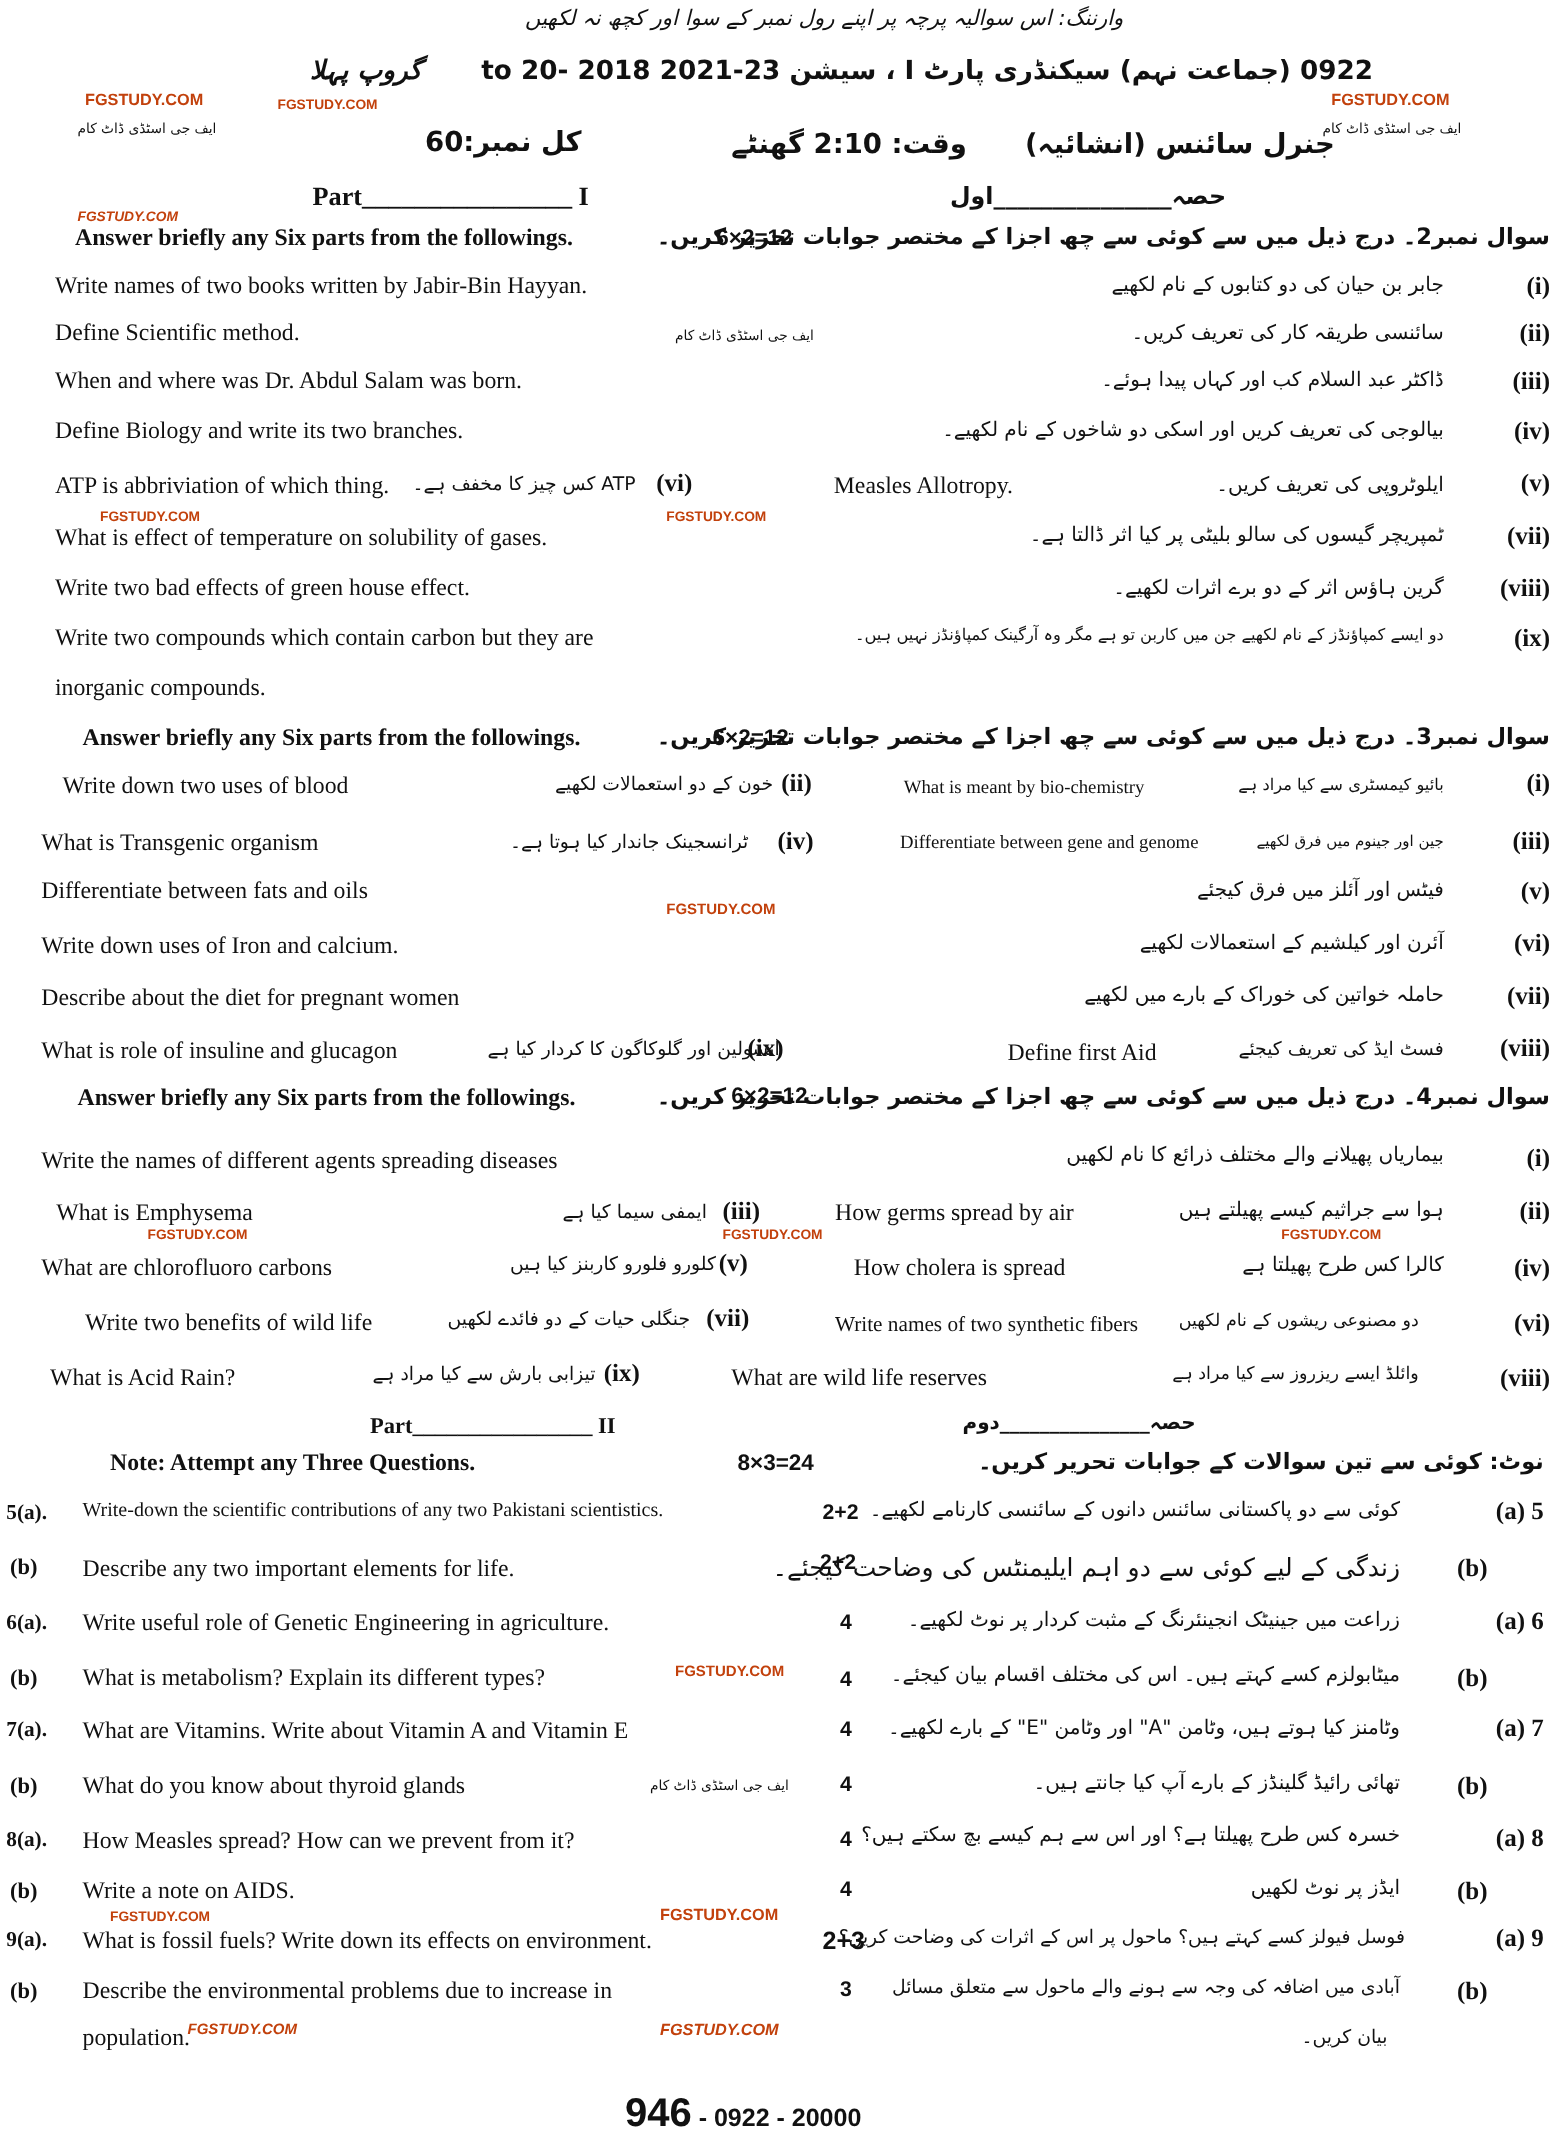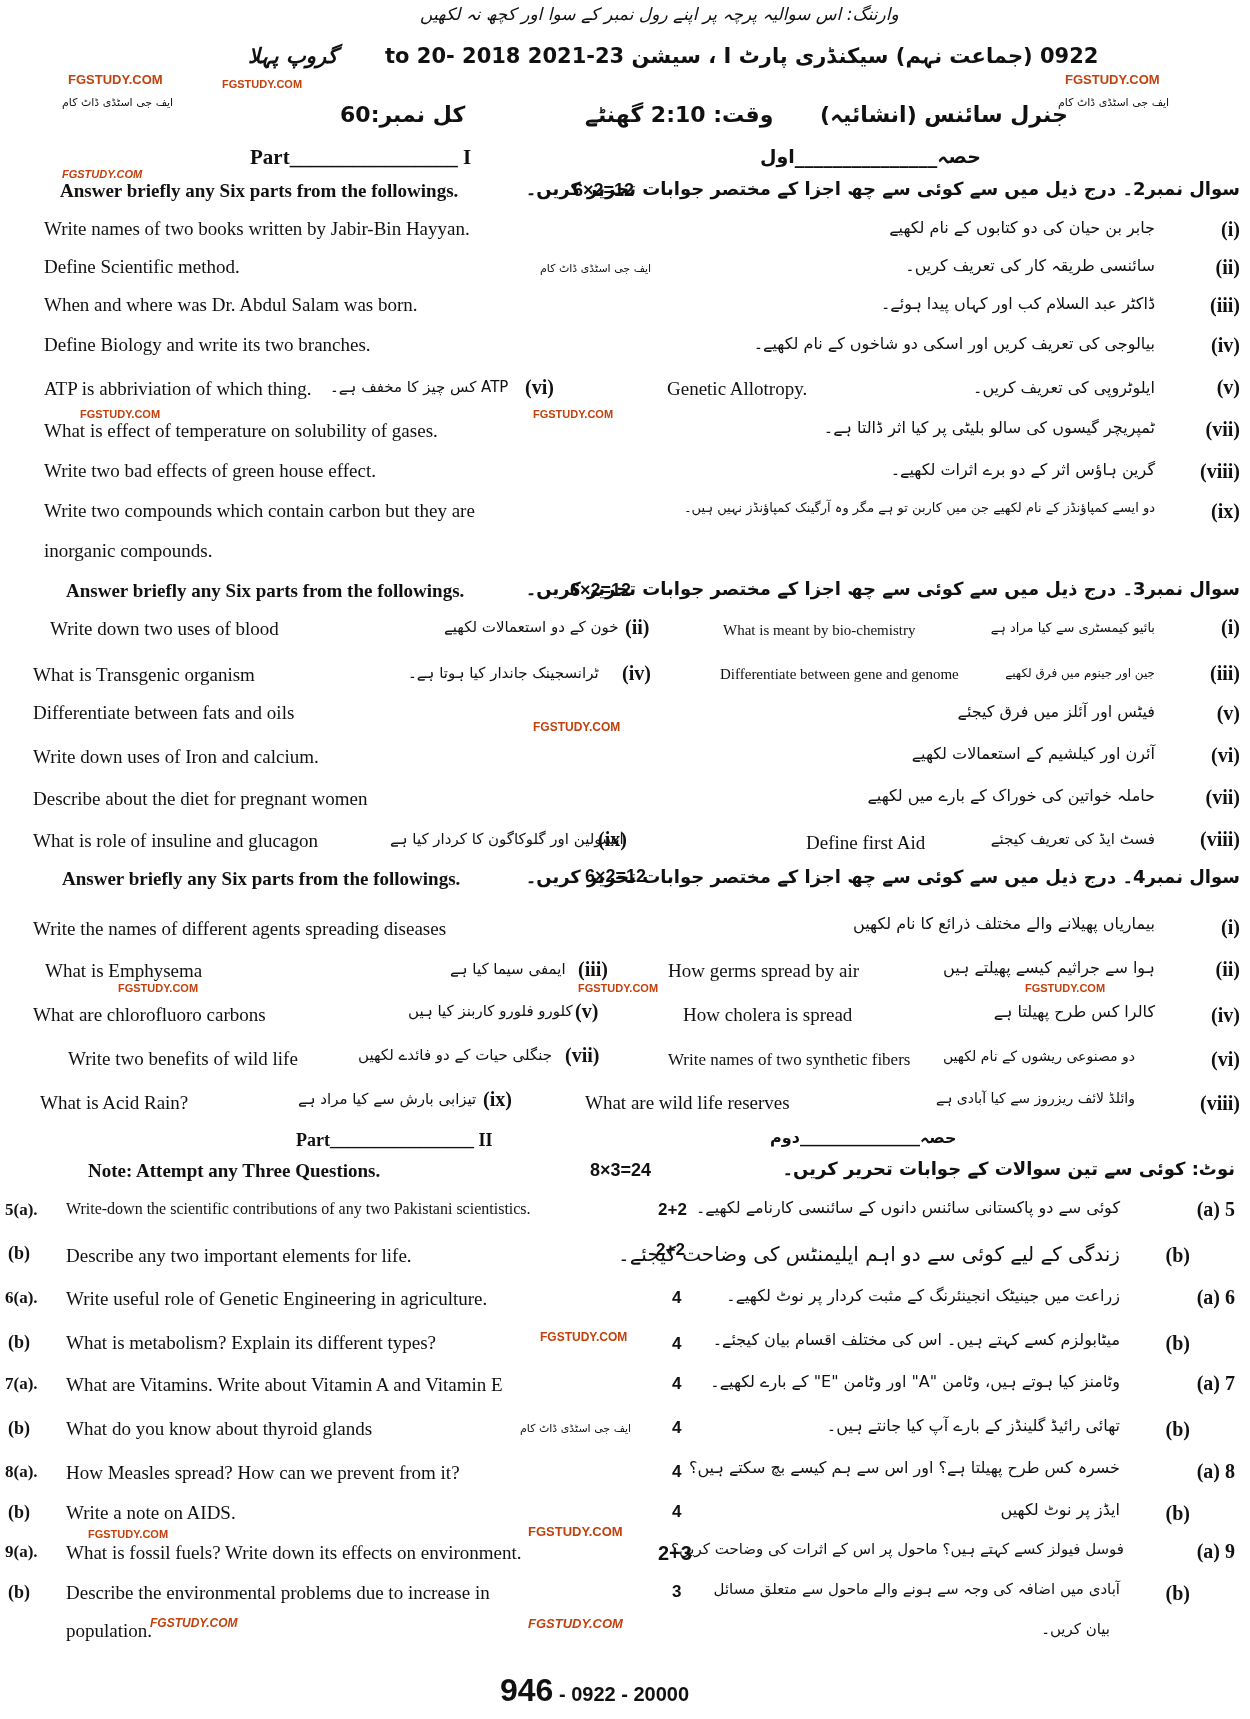--- a/index.html
+++ b/index.html
@@ -55,21 +55,21 @@
 <div class="abs ur" style="right:95px;top:294px;font-size:16px;">ڈاکٹر عبد السلام کب اور کہاں پیدا ہوئے۔</div>
 <div class="abs num" style="right:10px;top:294px;">(iii)</div>
 
 <div class="abs en" style="left:44px;top:334px;">Define Biology and write its two branches.</div>
 <div class="abs ur" style="right:95px;top:334px;font-size:16px;">بیالوجی کی تعریف کریں اور اسکی دو شاخوں کے نام لکھیے۔</div>
 <div class="abs num" style="right:10px;top:334px;">(iv)</div>
 
 <div class="abs en" style="left:44px;top:378px;">ATP is abbriviation of which thing.</div>
 <div class="abs ur" style="left:330px;top:378px;font-size:15px;">ATP کس چیز کا مخفف ہے۔</div>
 <div class="abs num" style="left:525px;top:376px;">(vi)</div>
-<div class="abs en" style="left:667px;top:378px;">Genetic Allotropy.</div>
+<div class="abs en" style="left:667px;top:378px;">Measles Allotropy.</div>
 <div class="abs ur" style="right:95px;top:378px;font-size:16px;">ایلوٹروپی کی تعریف کریں۔</div>
 <div class="abs num" style="right:10px;top:376px;">(v)</div>
 
 <div class="abs wm" style="left:80px;top:408px;font-size:11px;">FGSTUDY.COM</div>
 <div class="abs wm" style="left:533px;top:408px;font-size:11px;">FGSTUDY.COM</div>
 
 <div class="abs en" style="left:44px;top:420px;">What is effect of temperature on solubility of gases.</div>
 <div class="abs ur" style="right:95px;top:418px;font-size:16px;">ٹمپریچر گیسوں کی سالو بلیٹی پر کیا اثر ڈالتا ہے۔</div>
 <div class="abs num" style="right:10px;top:418px;">(vii)</div>
 
@@ -150,21 +150,21 @@
 <div class="abs ur" style="left:358px;top:1046px;font-size:15px;">جنگلی حیات کے دو فائدے لکھیں</div>
 <div class="abs num" style="left:565px;top:1044px;">(vii)</div>
 <div class="abs en" style="left:668px;top:1050px;font-size:17px;">Write names of two synthetic fibers</div>
 <div class="abs ur" style="right:115px;top:1048px;font-size:14px;">دو مصنوعی ریشوں کے نام لکھیں</div>
 <div class="abs num" style="right:10px;top:1048px;">(vi)</div>
 
 <div class="abs en" style="left:40px;top:1092px;">What is Acid Rain?</div>
 <div class="abs ur" style="left:298px;top:1090px;font-size:15px;">تیزابی بارش سے کیا مراد ہے</div>
 <div class="abs num" style="left:483px;top:1088px;">(ix)</div>
 <div class="abs en" style="left:585px;top:1092px;">What are wild life reserves</div>
-<div class="abs ur" style="right:115px;top:1090px;font-size:14px;">وائلڈ لائف ریزروز سے کیا آبادی ہے</div>
+<div class="abs ur" style="right:115px;top:1090px;font-size:14px;">وائلڈ ایسے ریزروز سے کیا مراد ہے</div>
 <div class="abs num" style="right:10px;top:1092px;">(viii)</div>
 
 <div class="abs part" style="left:296px;top:1130px;font-size:18px;">Part________________ II</div>
 <div class="abs ur bold" style="left:770px;top:1128px;font-size:16px;font-weight:bold;">حصہ_______________دوم</div>
 
 <div class="abs en bold" style="left:88px;top:1160px;font-size:19px;font-weight:bold;">Note: Attempt any Three Questions.</div>
 <div class="abs num" style="left:590px;top:1160px;font-family:'Liberation Sans',sans-serif;font-size:18px;">8×3=24</div>
 <div class="abs ur bold" style="right:15px;top:1158px;font-size:18px;font-weight:bold;">نوٹ: کوئی سے تین سوالات کے جوابات تحریر کریں۔</div>
 
 <div class="abs num" style="left:5px;top:1200px;font-size:17px;">5(a).</div>

